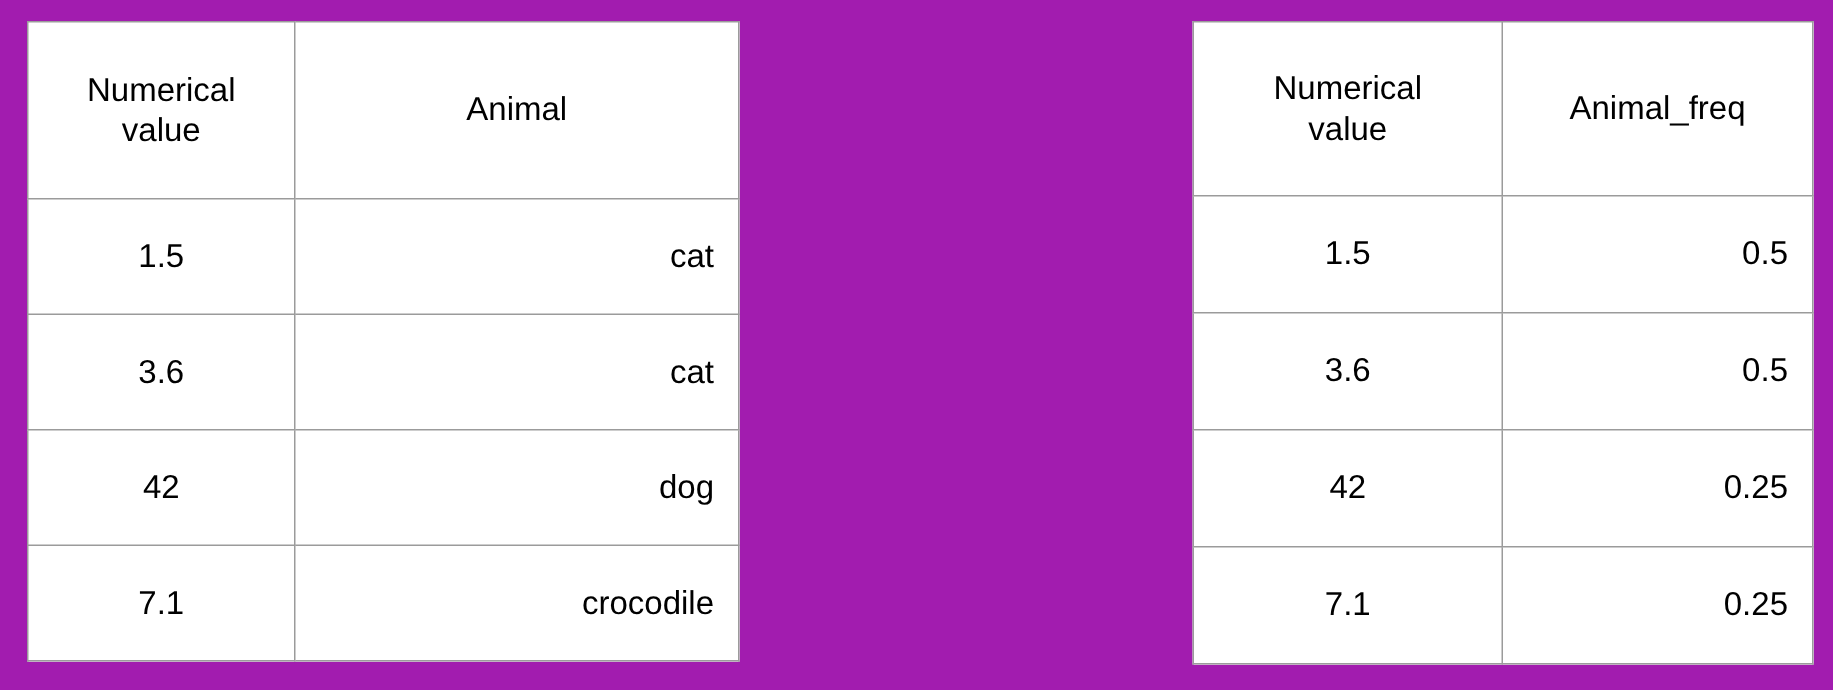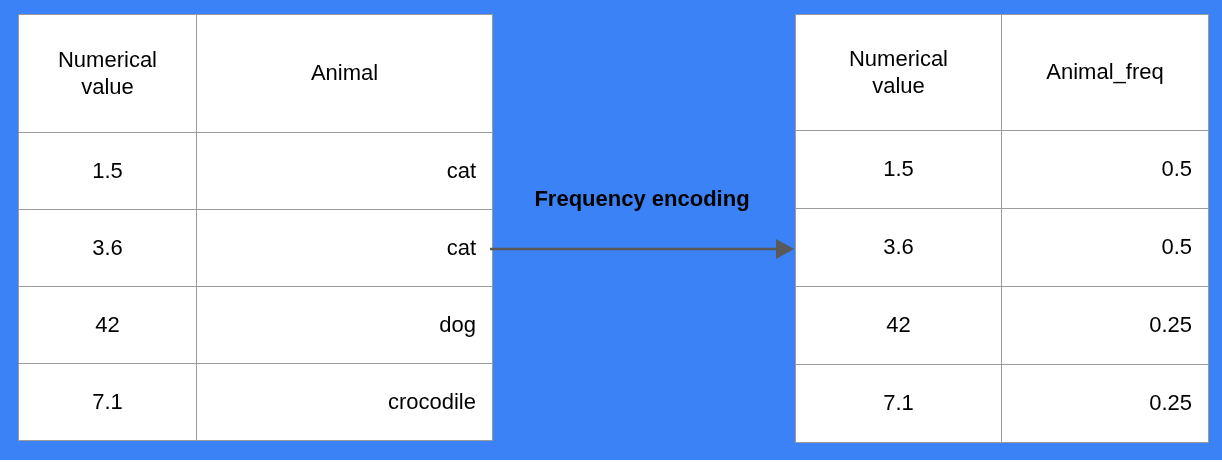--- a/index.html
+++ b/index.html
@@ -9,21 +9,21 @@
     background: #ffffff;
   }
   body {
     font-family: "Liberation Sans", sans-serif;
     color: #000000;
   }
   #canvas {
     position: relative;
     width: 1222px;
     height: 460px;
-    background: #3b82f6;
+    background: #a21caf;
     overflow: hidden;
   }
 
   
   .data-table {
     position: absolute;
     border-collapse: collapse;
     table-layout: fixed;
     background: #ffffff;
   }
@@ -138,27 +138,20 @@
         <td class="col-num">
           <span class="cell-inner">7.1</span>
         </td>
         <td class="col-cat">
           <span class="cell-inner">crocodile</span>
         </td>
       </tr>
     </tbody>
   </table>
 
-  <div id="arrow-group">
-    <div id="arrow-label">Frequency encoding</div>
-    <svg id="arrow-svg" width="310" height="80" viewBox="0 0 310 80">
-      <line x1="2" y1="63" x2="292" y2="63" stroke="#595959" stroke-width="2.4"></line>
-      <polygon points="288,53 306,63 288,73" fill="#595959"></polygon>
-    </svg>
-  </div>
 
   <table id="table-right" class="data-table">
     <tbody>
       <tr class="row-header">
         <td class="col-num hdr-num">
           <span class="cell-inner">
             <span>Numerical</span><br>
             <span>value</span>
           </span>
         </td>

